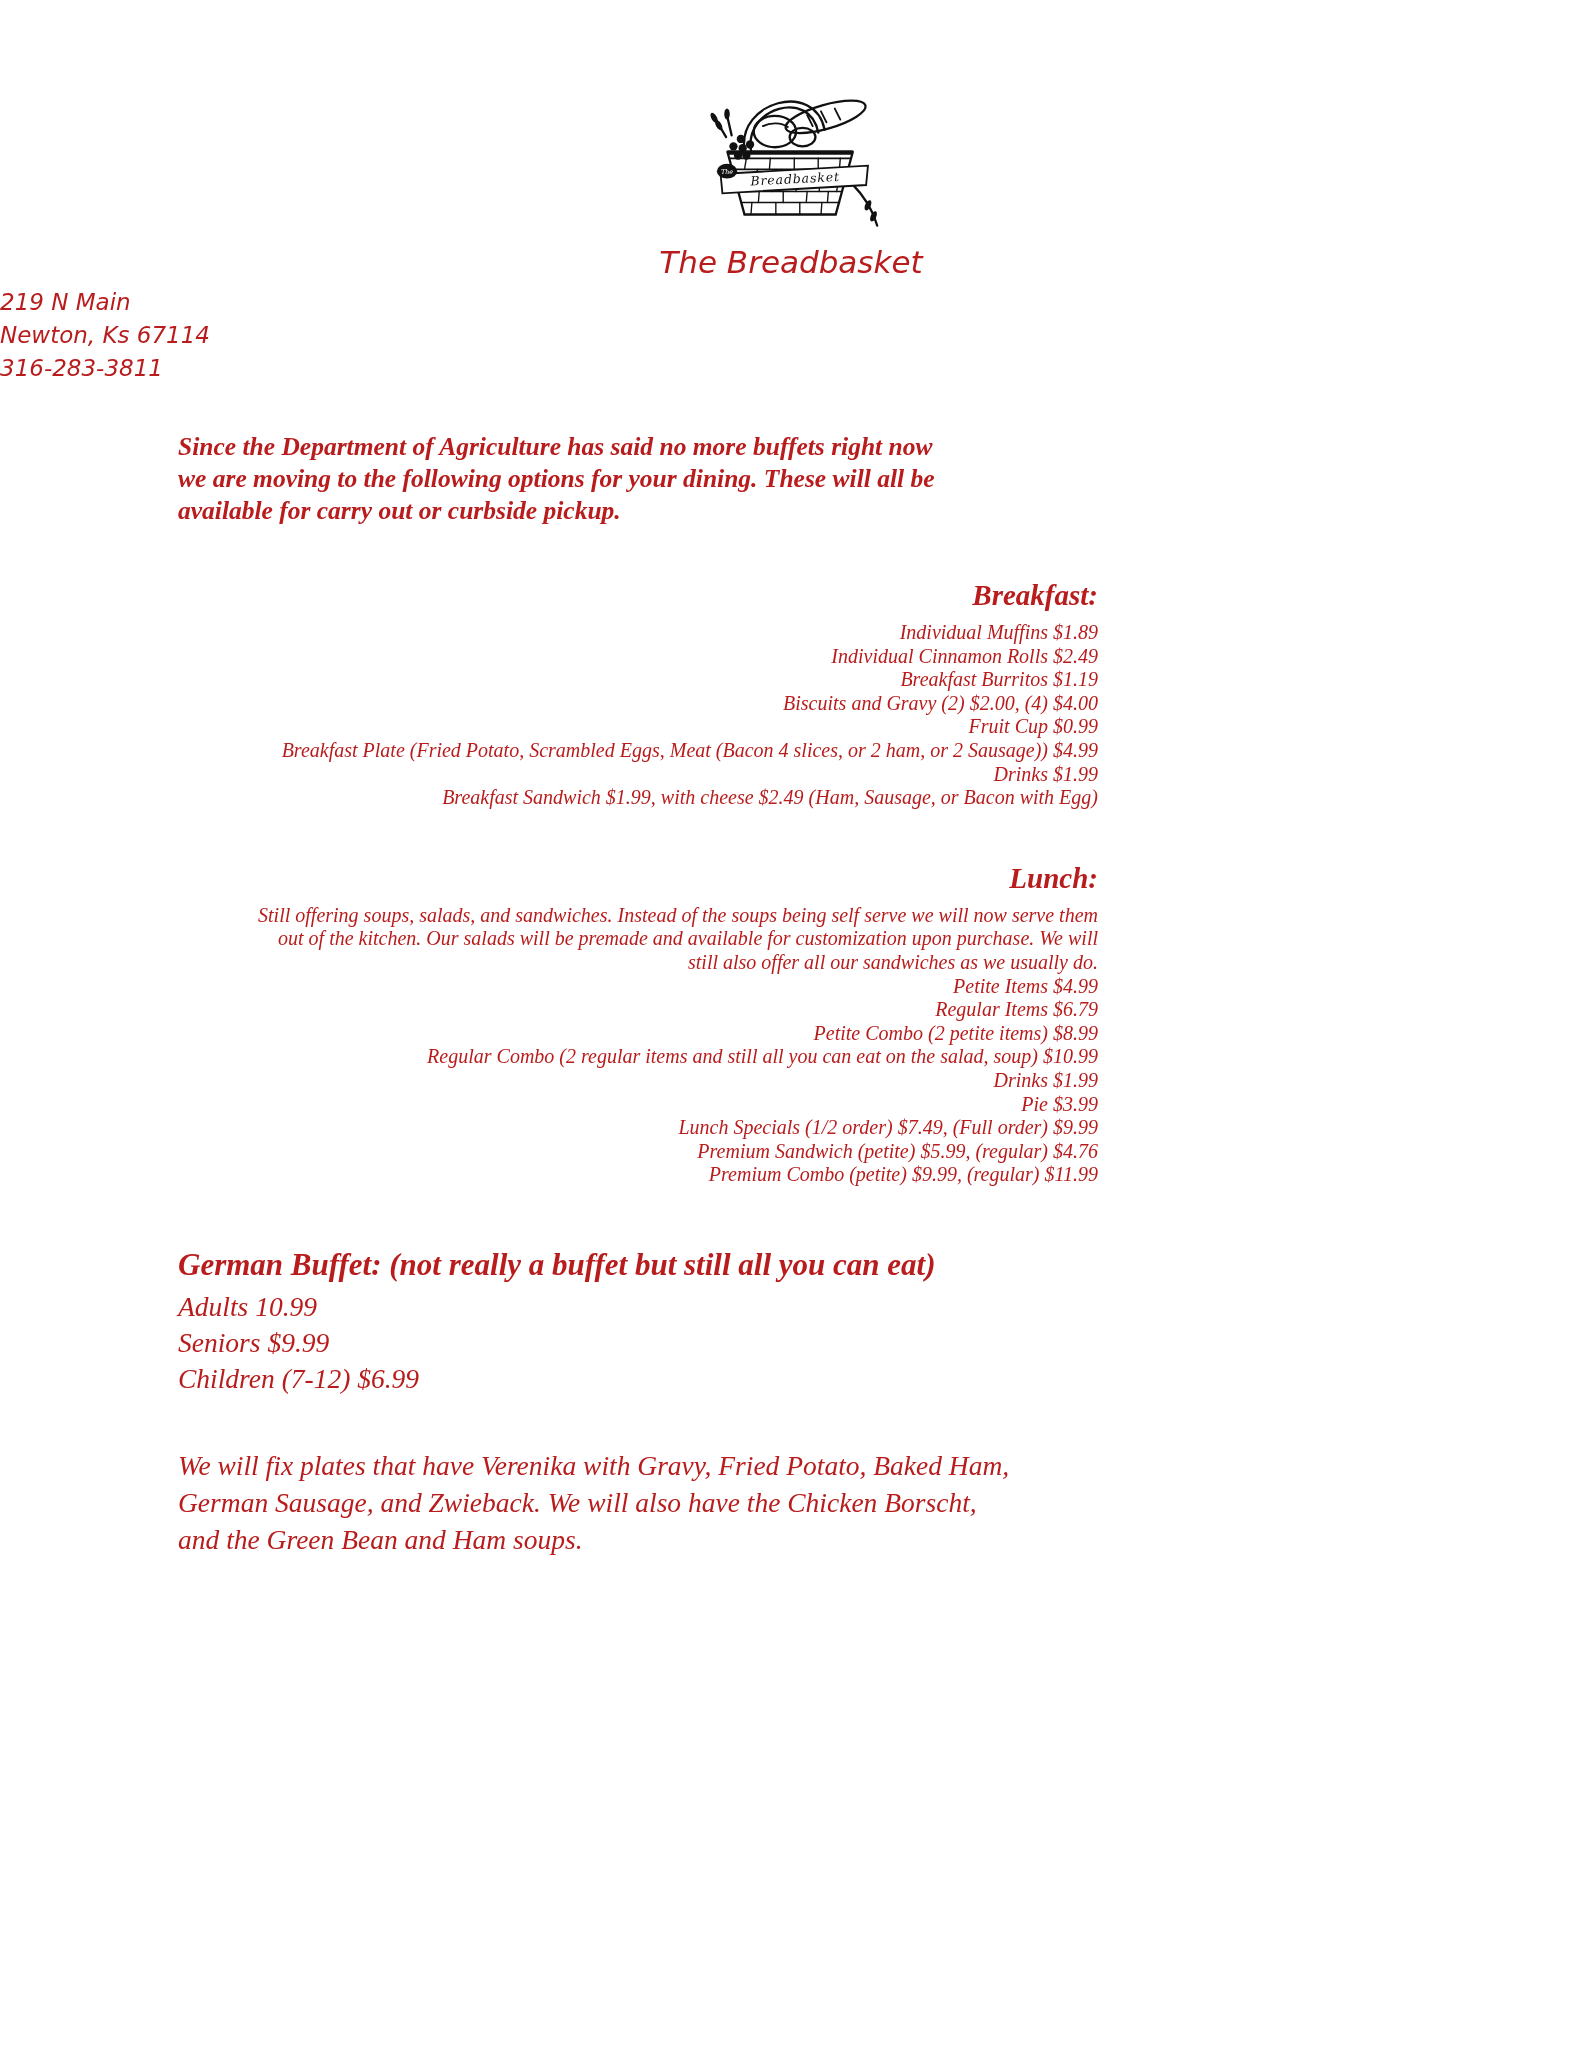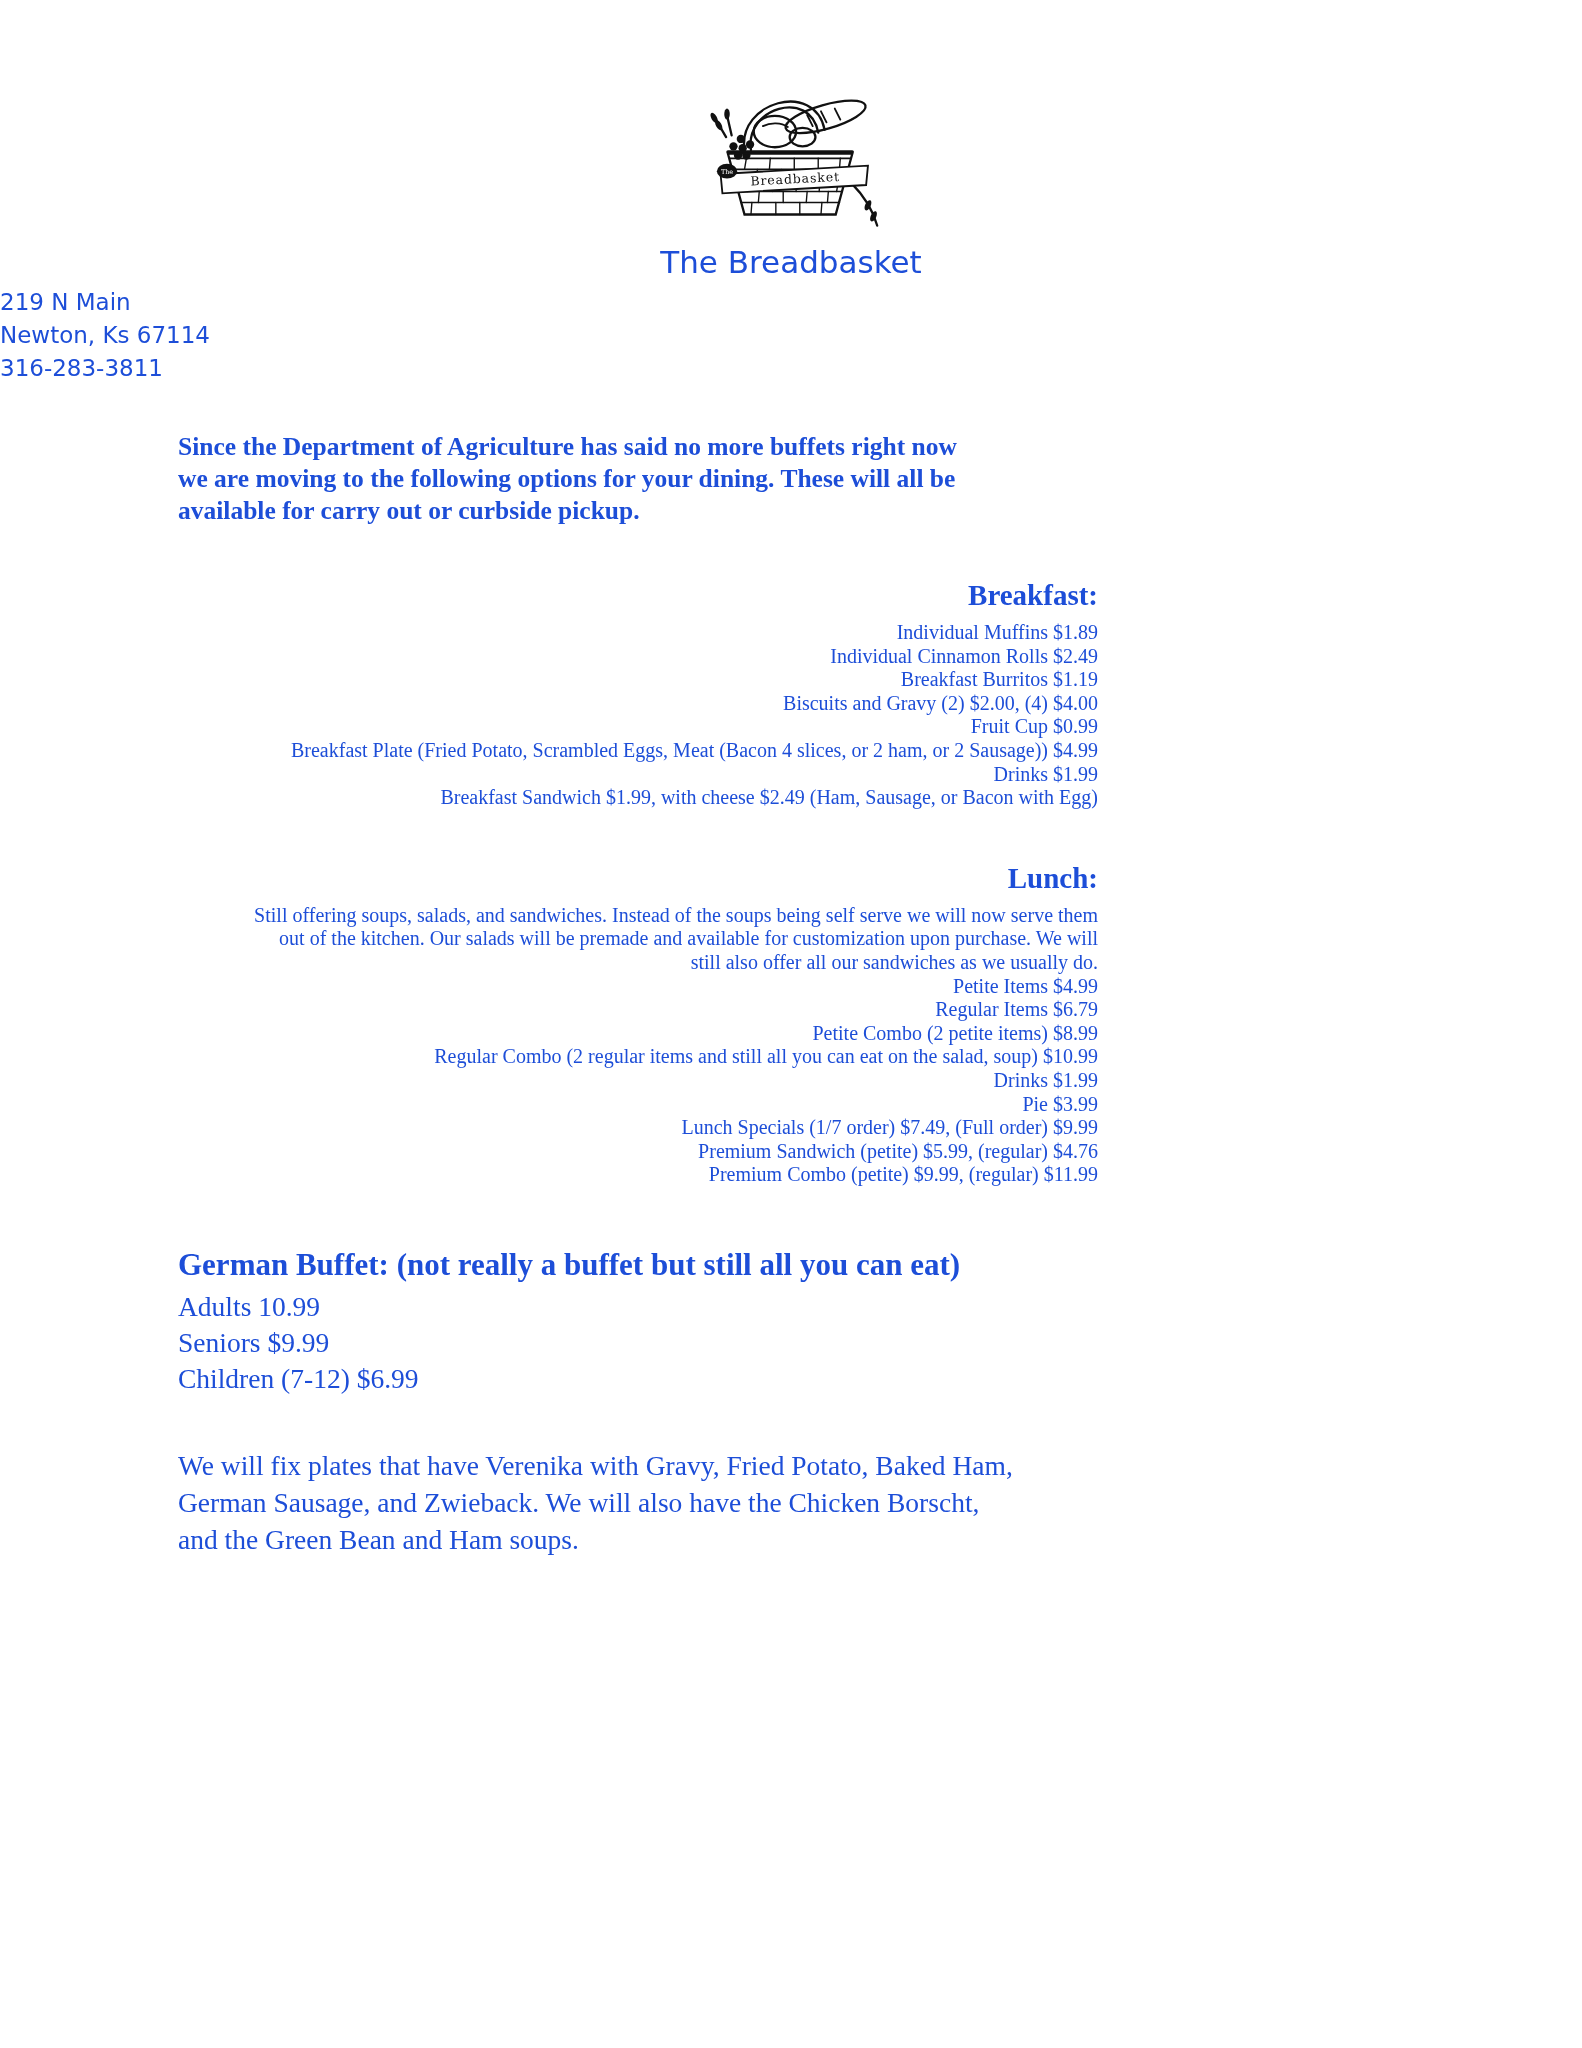--- a/index.html
+++ b/index.html
@@ -2,23 +2,24 @@
 <html><head>
 <meta charset="utf-8">
 <style>
   html, body { margin: 0; padding: 0; background: #e9e9e9; }
   .page {
     position: relative;
     width: 1582px;
     height: 2048px;
     margin: 0 auto;
     background: #ffffff;
-    color: #1d4ed8;
+    color: #b91c1c;
     font-family: "Liberation Serif", serif;
     overflow: hidden;
+    font-style: italic;
   }
   .logo-wrap {
     width: 100%;
     text-align: center;
     padding-top: 80px;
   }
   .logo-svg { display: inline-block; }
   .brand {
     font-family: "DejaVu Sans", sans-serif;
     font-size: 31px;
@@ -163,21 +164,21 @@
       <div class="section-title">Lunch:</div>
       <div class="desc-line">Still offering soups, salads, and sandwiches.  Instead of the soups being self serve we will now serve them</div>
       <div class="desc-line">out of the kitchen.  Our salads will be premade and available for customization upon purchase.  We will</div>
       <div class="desc-line">still also offer all our sandwiches as we usually do.</div>
       <div class="item">Petite Items $4.99</div>
       <div class="item">Regular Items $6.79</div>
       <div class="item">Petite Combo (2 petite items) $8.99</div>
       <div class="item">Regular Combo (2 regular items and still all you can eat on the salad, soup) $10.99</div>
       <div class="item">Drinks $1.99</div>
       <div class="item">Pie $3.99</div>
-      <div class="item">Lunch Specials (1/7 order) $7.49, (Full order) $9.99</div>
+      <div class="item">Lunch Specials (1/2 order) $7.49, (Full order) $9.99</div>
       <div class="item">Premium Sandwich (petite) $5.99, (regular) $4.76</div>
       <div class="item">Premium Combo (petite) $9.99, (regular) $11.99</div>
     </div>
 
     <div class="big-section">
       <div class="big-title">German Buffet: (not really a buffet but still all you can eat)</div>
       <div class="big-item">Adults 10.99</div>
       <div class="big-item">Seniors $9.99</div>
       <div class="big-item">Children (7-12) $6.99</div>
     </div>

